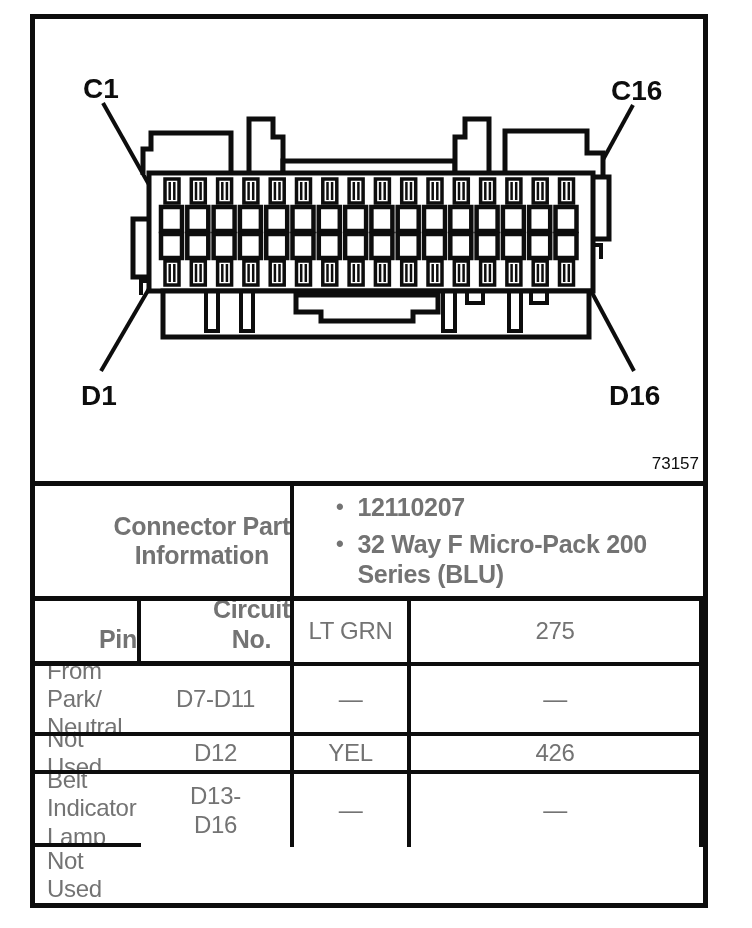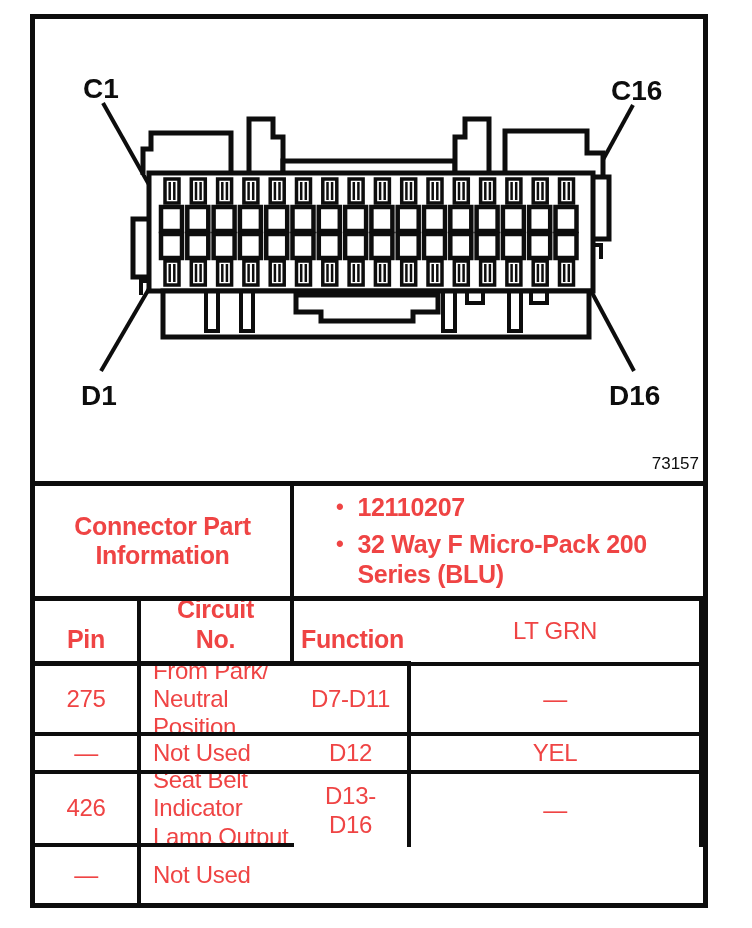--- a/index.html
+++ b/index.html
@@ -1,21 +1,21 @@
 <!DOCTYPE html>
 <html><head>
 <meta charset="utf-8">
 <style>
   html,body{margin:0;padding:0;background:#fff;}
   .page{
     position:relative;
     width:604px;height:928px;
     background:#fff;
     font-family:"Liberation Sans","DejaVu Sans",sans-serif;
-    color:#ef4444;
+    color:#737373;
   }
   .frame{
     position:absolute;left:30px;top:14px;
     width:678px;height:894px;
     border:5px solid #0d0d0d;
     box-sizing:border-box;
     display:flex;flex-direction:column;
   }
   .diagram-box{
     width:668px;height:462px;
@@ -35,21 +35,21 @@
   .cell{
     box-sizing:border-box;
     display:flex;align-items:center;justify-content:center;
     border-right:4px solid #0d0d0d;
     border-bottom:4px solid #0d0d0d;
     overflow:hidden;
   }
   .cell span{white-space:pre-line;line-height:1.18;letter-spacing:-0.3px;}
   .no-rb{border-right:none;}
   .no-bb{border-bottom:none;}
-  .thick-bb{border-bottom:5px solid #0d0d0d;}
+  .thick-bb{border-bottom:5px solid #0d0d0d;justify-content:flex-end;}
 
   .partinfo-label{grid-column:1/3;font-weight:bold;font-size:25px;text-align:center;}
   .partinfo-bullets{
     grid-column:3/5;
     flex-direction:column;align-items:flex-start;justify-content:center;
     padding-left:42px;gap:8px;
   }
   .bullet-item{display:flex;align-items:flex-start;font-weight:bold;font-size:25px;}
   .bullet-item .blt{margin-right:14px;font-size:22px;line-height:1.3;}
 
@@ -260,23 +260,20 @@
         </div>
       </div>
 
       <div class="cell hdr thick-bb">
         <span>Pin</span>
       </div>
       <div class="cell hdr thick-bb">
         <span>Circuit
 No.</span>
       </div>
-      <div class="cell hdr thick-bb no-rb">
-        <span>Function</span>
-      </div>
 
       <div class="cell data">
         <span>LT GRN</span>
         </div>
       <div class="cell data">
         <span>275</span>
         </div>
       <div class="cell data fn no-rb">
         <span>Park Input From Park/
 Neutral Position Switch</span>

